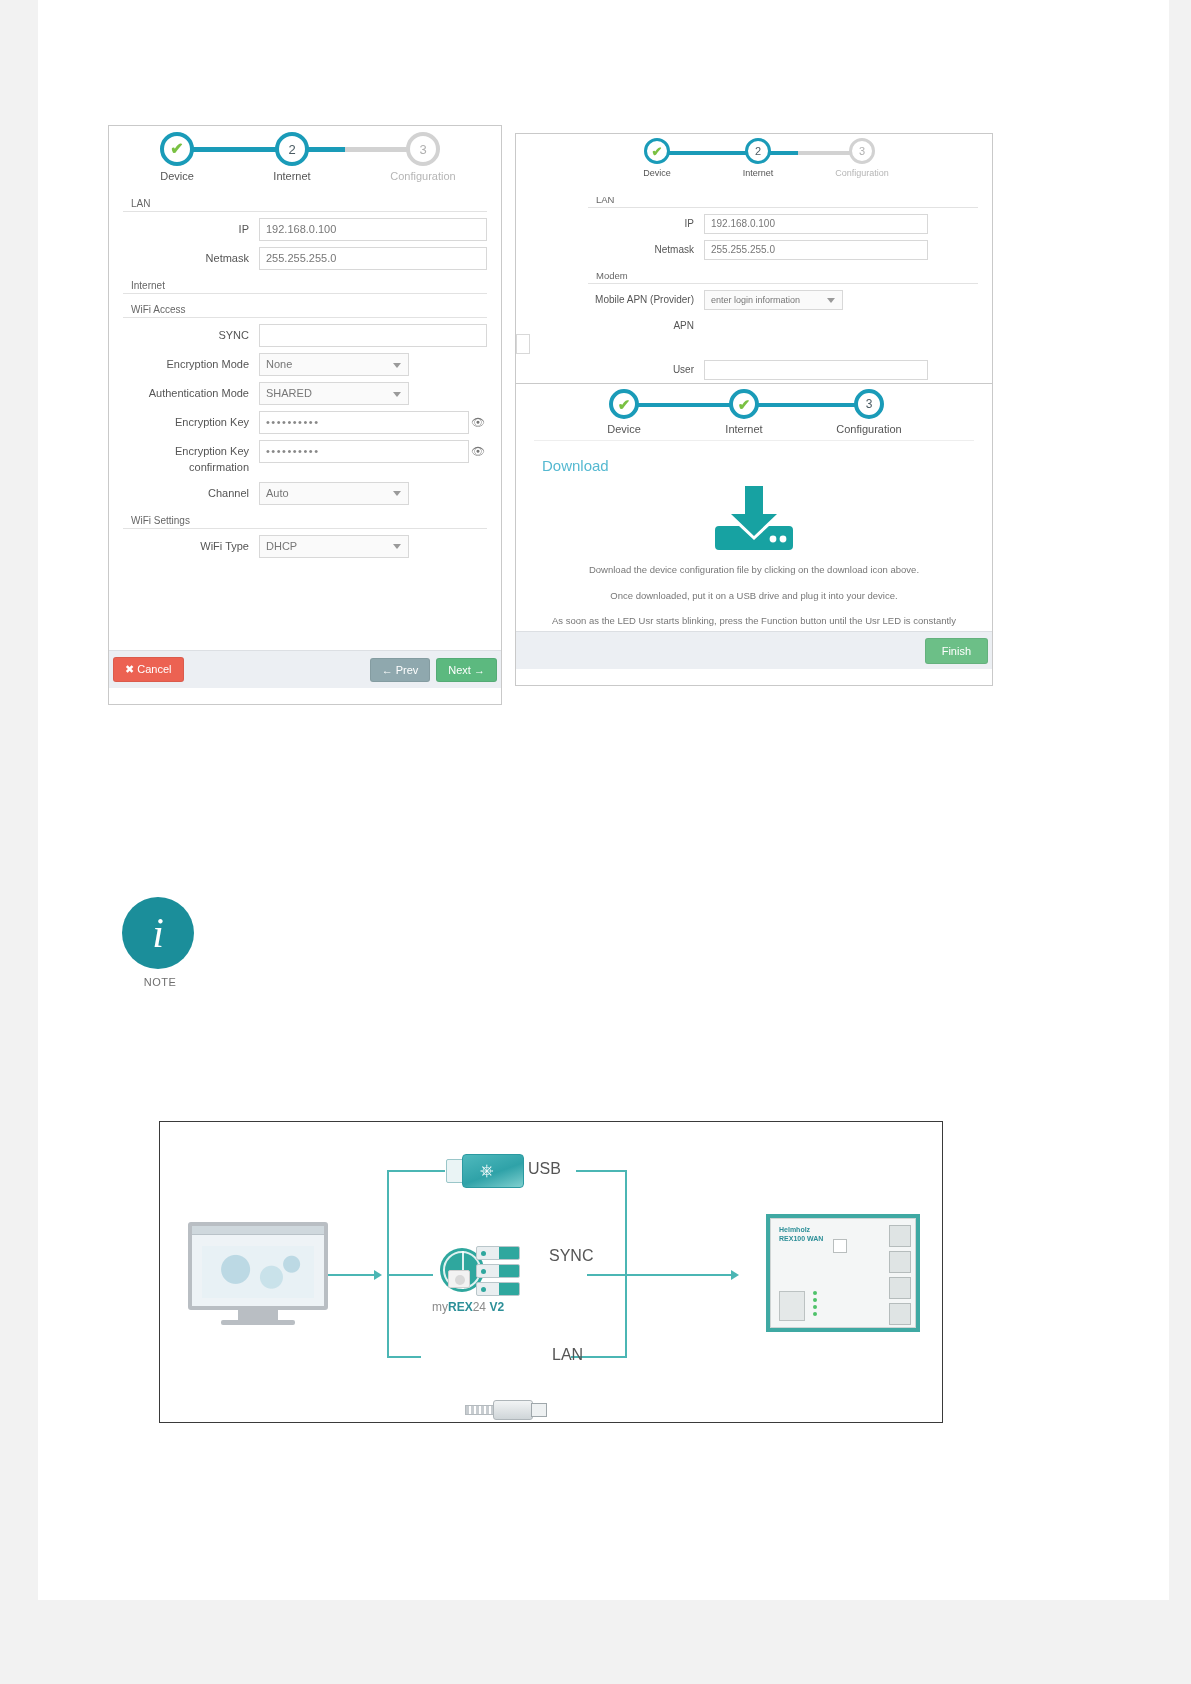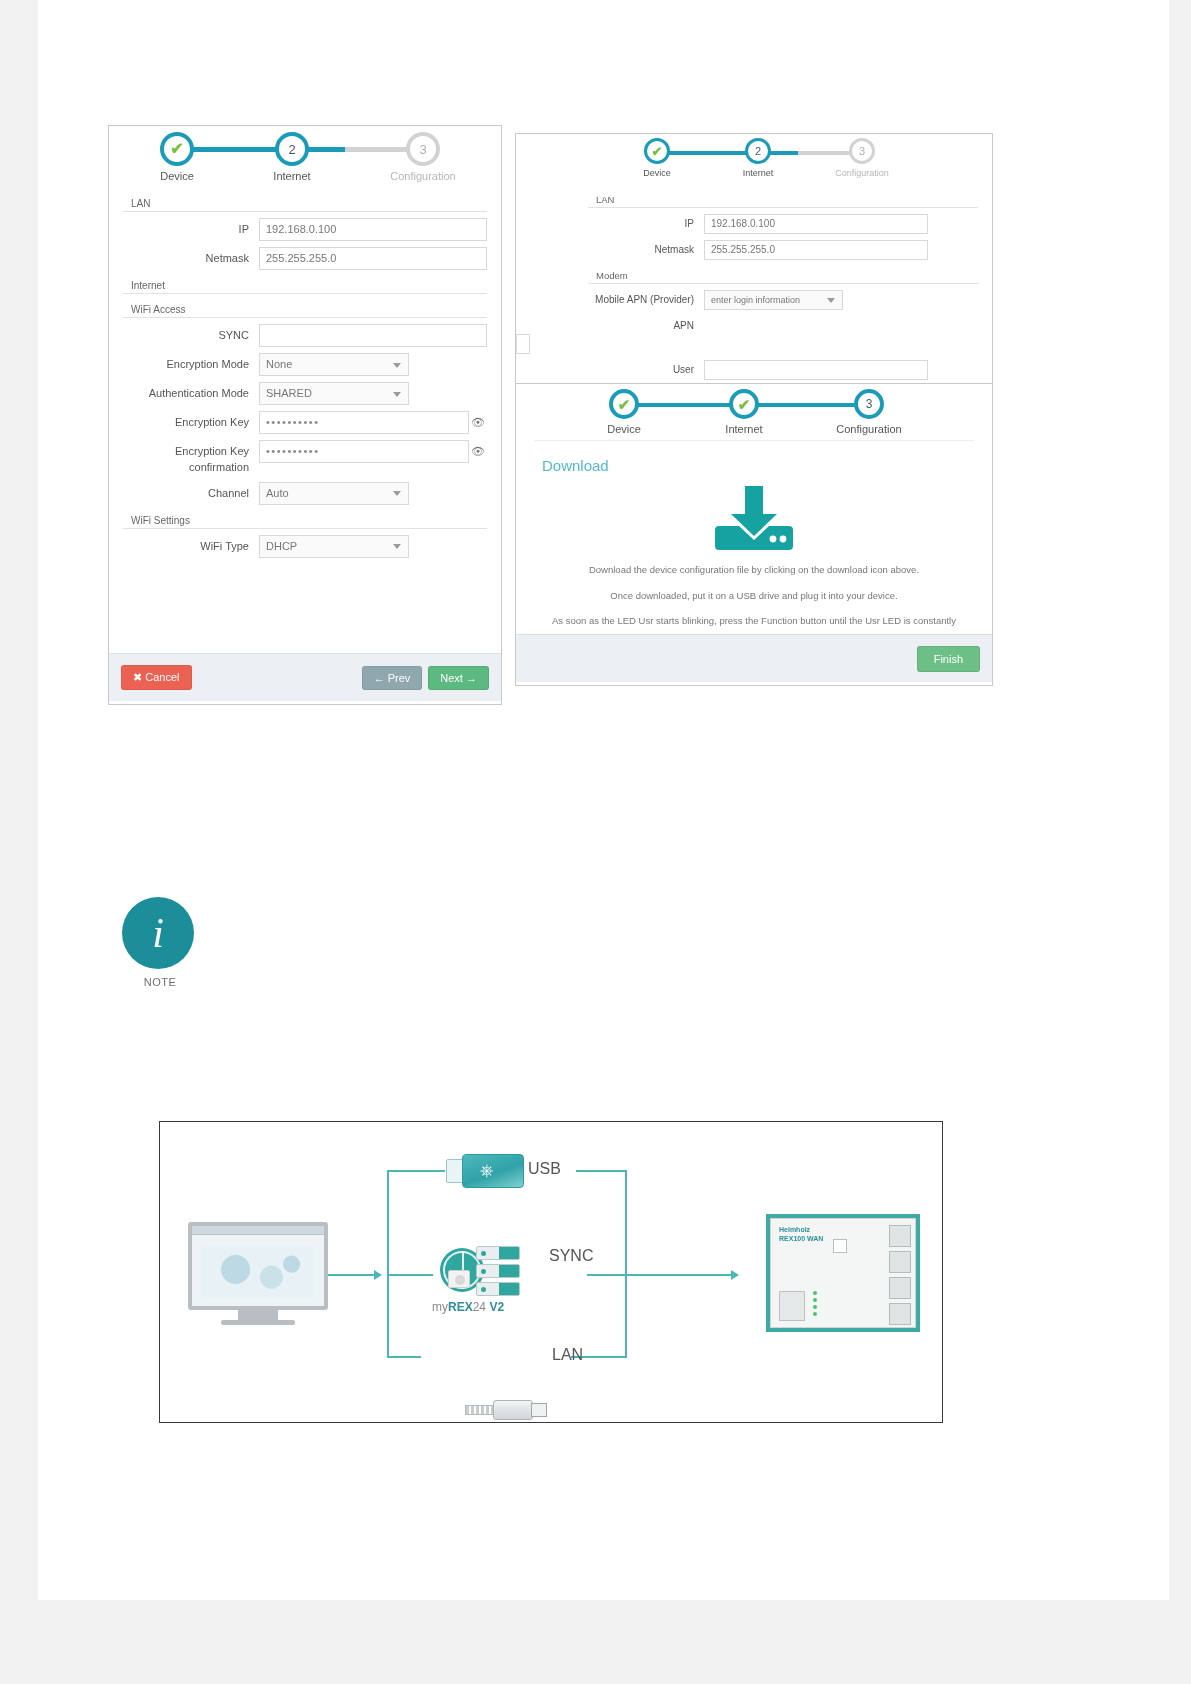--- a/index.html
+++ b/index.html
@@ -82,23 +82,23 @@
     position:absolute; right:7px; top:50%; margin-top:-2px;
     width:0; height:0; border-left:4px solid transparent; border-right:4px solid transparent;
     border-top:5px solid #9a9a9a;
   }
   .eye {
     position:absolute; right:-16px; top:5px; width:14px; height:12px; color:#777;
     font-size:11px; line-height:12px;
   }
 
   .btnbar {
-    position:absolute; left:0; right:0; bottom:3px; height:48px;
+    position:absolute; left:0; right:0; bottom:16px; height:38px;
     background:#eceff3; border-top:1px solid #dcdfe3;
-    display:flex; align-items:center; padding:0 12px;
+    display:flex; align-items:center; padding:0 4px;
   }
   .btn { font-size:11px; color:#fff; border-radius:3px; padding:5px 11px;
          border:1px solid rgba(0,0,0,.07); white-space:nowrap; }
   .btn-cancel { background:#ec6252; }
   .btn-prev   { background:#8fa8ae; margin-left:auto; }
   .btn-next   { background:#5cb97f; margin-left:6px; }
   .btn-finish { background:#6cbf87; margin-left:auto; padding:6px 16px; }
 
   
   .dl-title { color:#55b9d1; font-size:15px; margin:16px 0 0 26px; }

